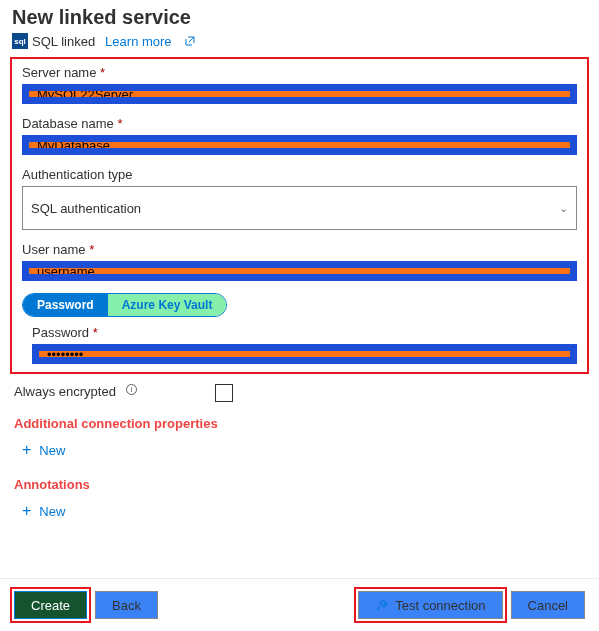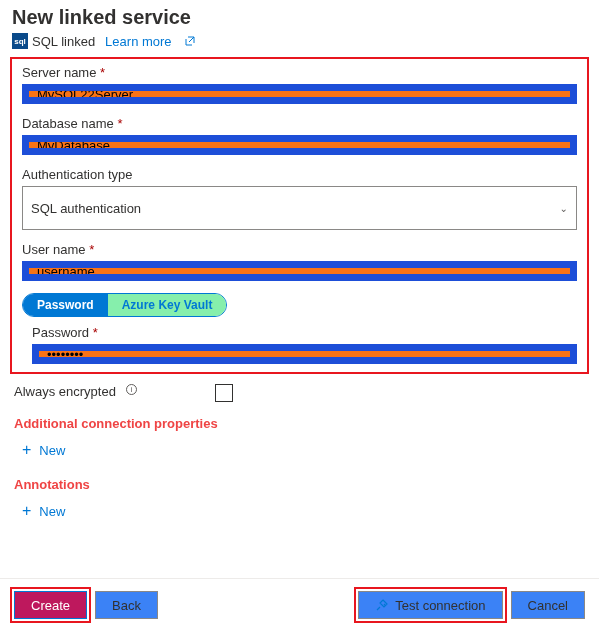--- a/index.html
+++ b/index.html
@@ -78,21 +78,21 @@
       border-top: 1px solid #edebe9;
       padding: 12px 14px;
       display: flex; align-items: center; justify-content: space-between;
     }
     .footer-left, .footer-right { display: flex; gap: 8px; align-items: center; }
     .btn {
       height: 28px; padding: 0 16px; font-size: 13px; cursor: pointer;
       border: 1px solid #8a8886; background: #3b82f6; color: #323130;
       display: inline-flex; align-items: center; gap: 6px;
     }
-    .btn-primary { background: #be185d; color: #fff; border-color: #0078d4; }
+    .btn-primary { background: #14532d; color: #fff; border-color: #0078d4; }
     .hl-red { outline: 2px solid #e8161f; outline-offset: 2px; }
   </style>
 </head>
 <body>
 
 <div class="header">
   <div class="title">New linked service</div>
   <div class="subtitle-row">
     <span class="sql-icon">sql</span>
     <span class="subtitle">SQL linked</span>

